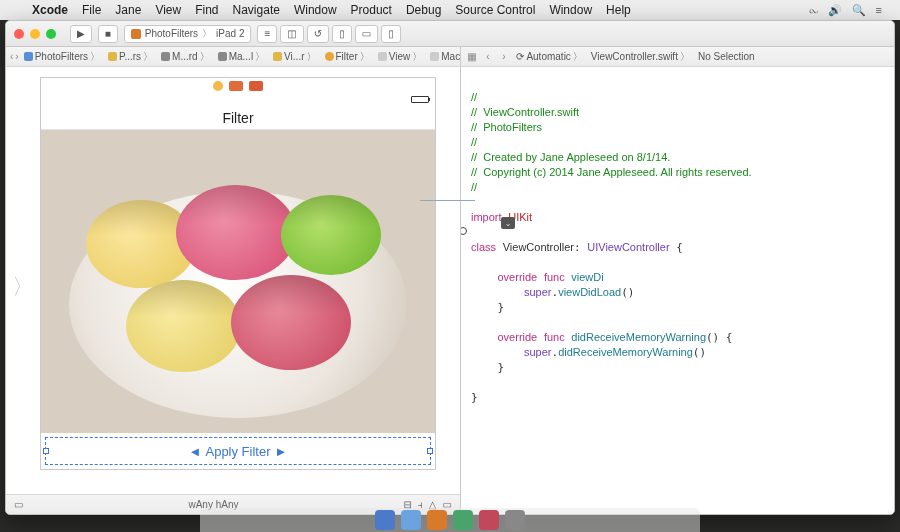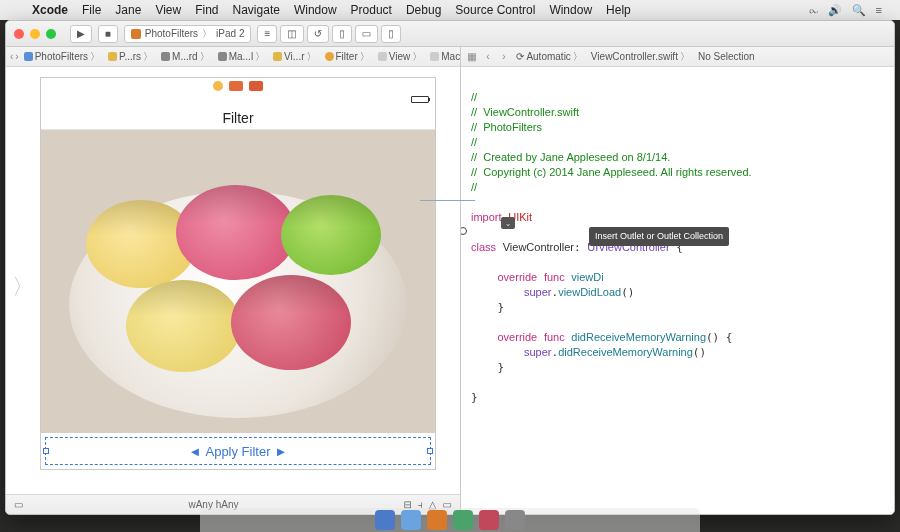--- a/index.html
+++ b/index.html
@@ -219,21 +219,20 @@
         <span class="type">super</span>.<span class="fn">viewDidLoad</span>()
     }
 
     <span class="kw">override</span> <span class="kw">func</span> <span class="fn">didReceiveMemoryWarning</span>() {
         <span class="type">super</span>.<span class="fn">didReceiveMemoryWarning</span>()
     }
 
 }
         <div class="ring" style="left:-2px; top:160px"></div>
         <div class="chevbox" style="left:40px; top:150px">⌄</div>
-        <div class="tooltip" style="left:128px; top:160px">Insert Outlet or Outlet Collection</div>
       </div>
     </div>
   </div>
 </div>
 
 <div class="connector" style="left:420px; top:200px; width:55px"></div>
 
 <div class="dock">
   <div class="dicon" style="background:#4a7ac8"></div>
   <div class="dicon" style="background:#6aa3e0"></div>

